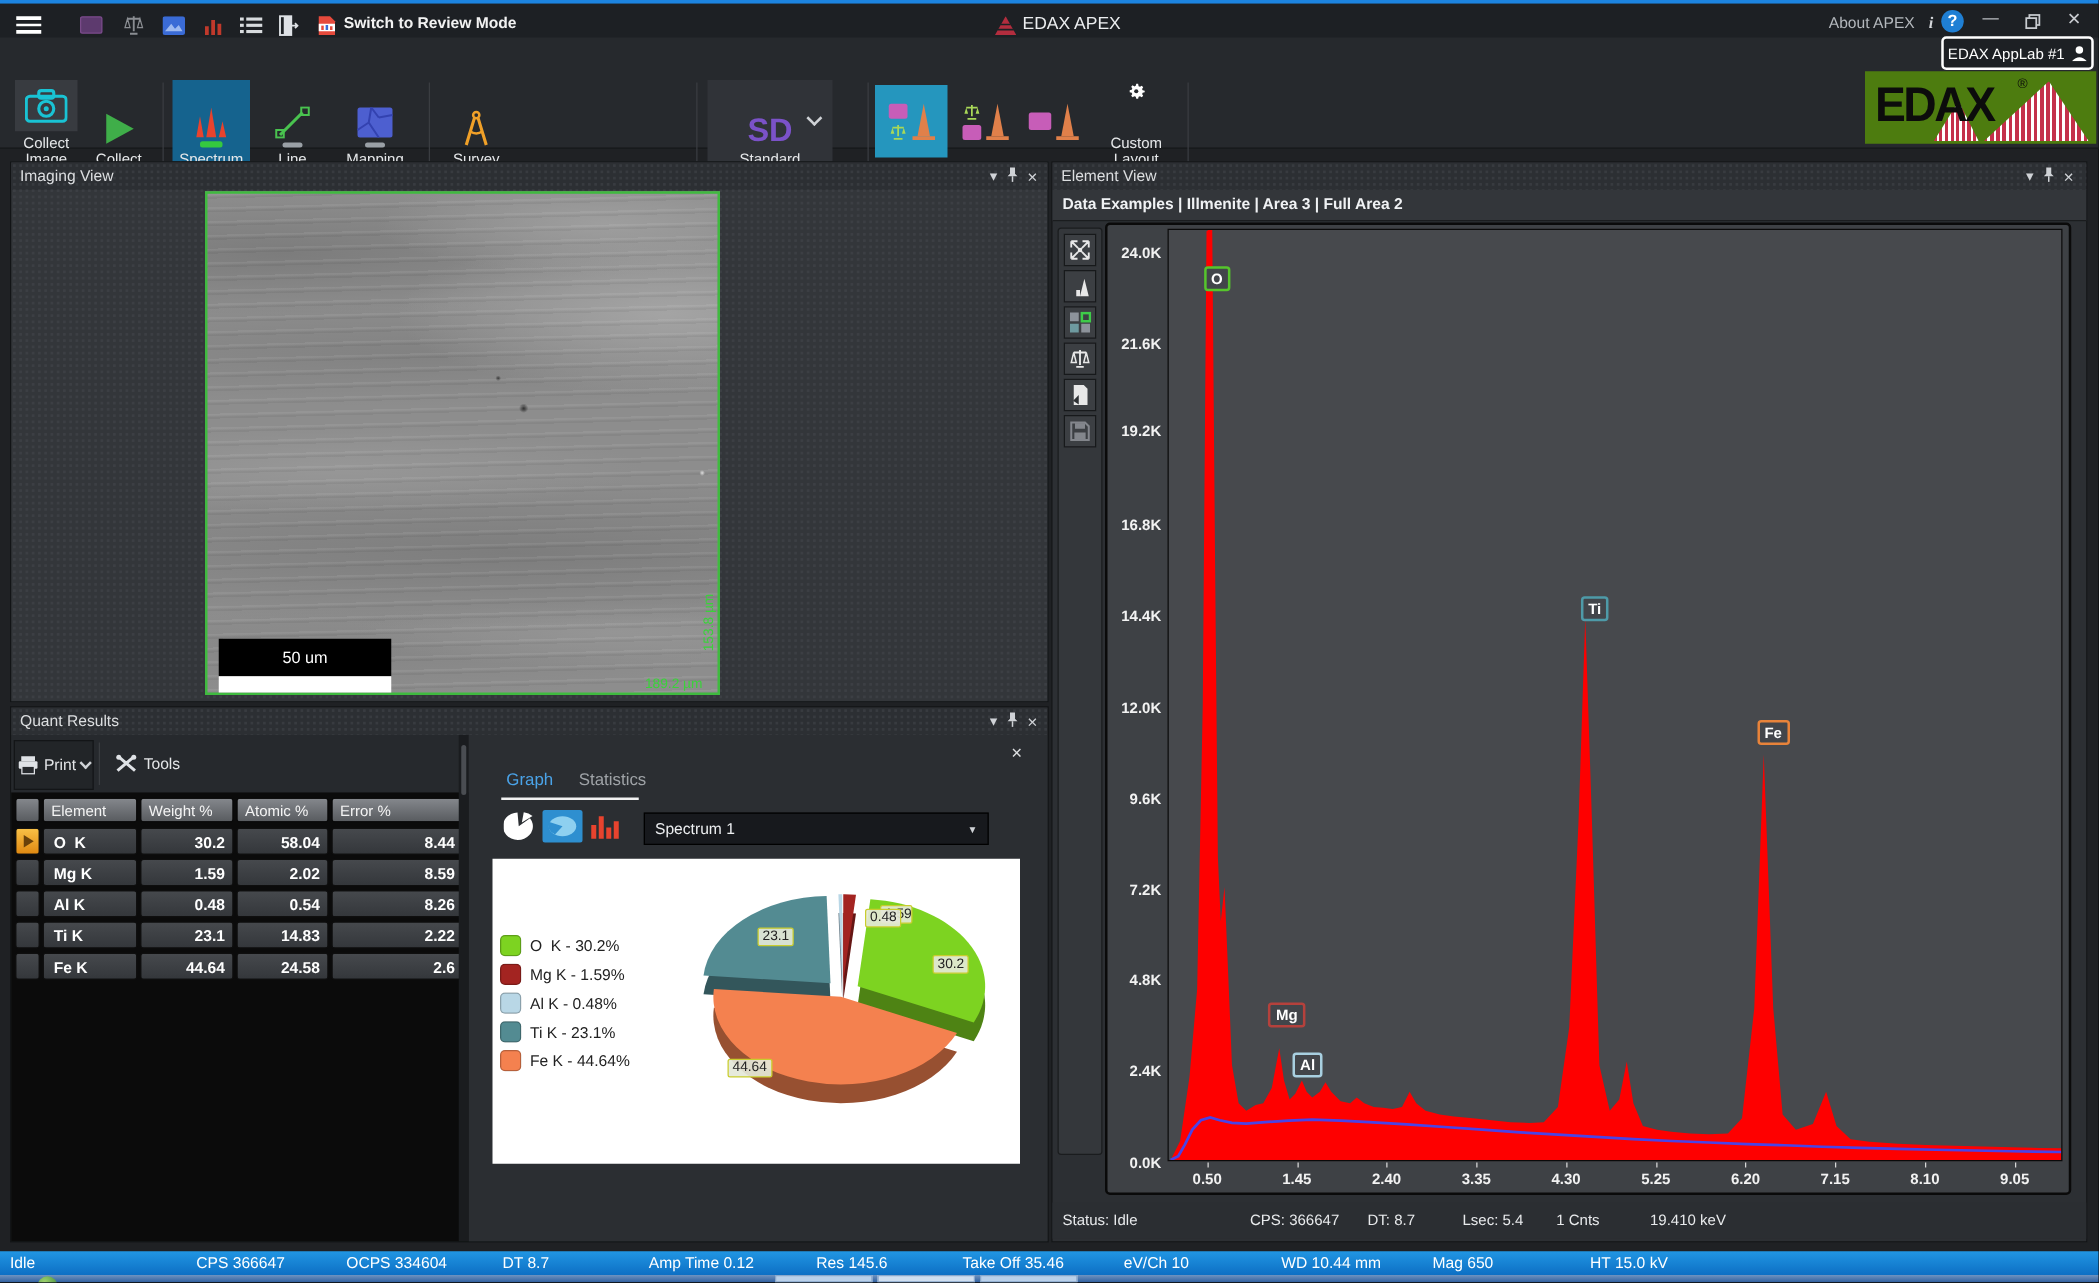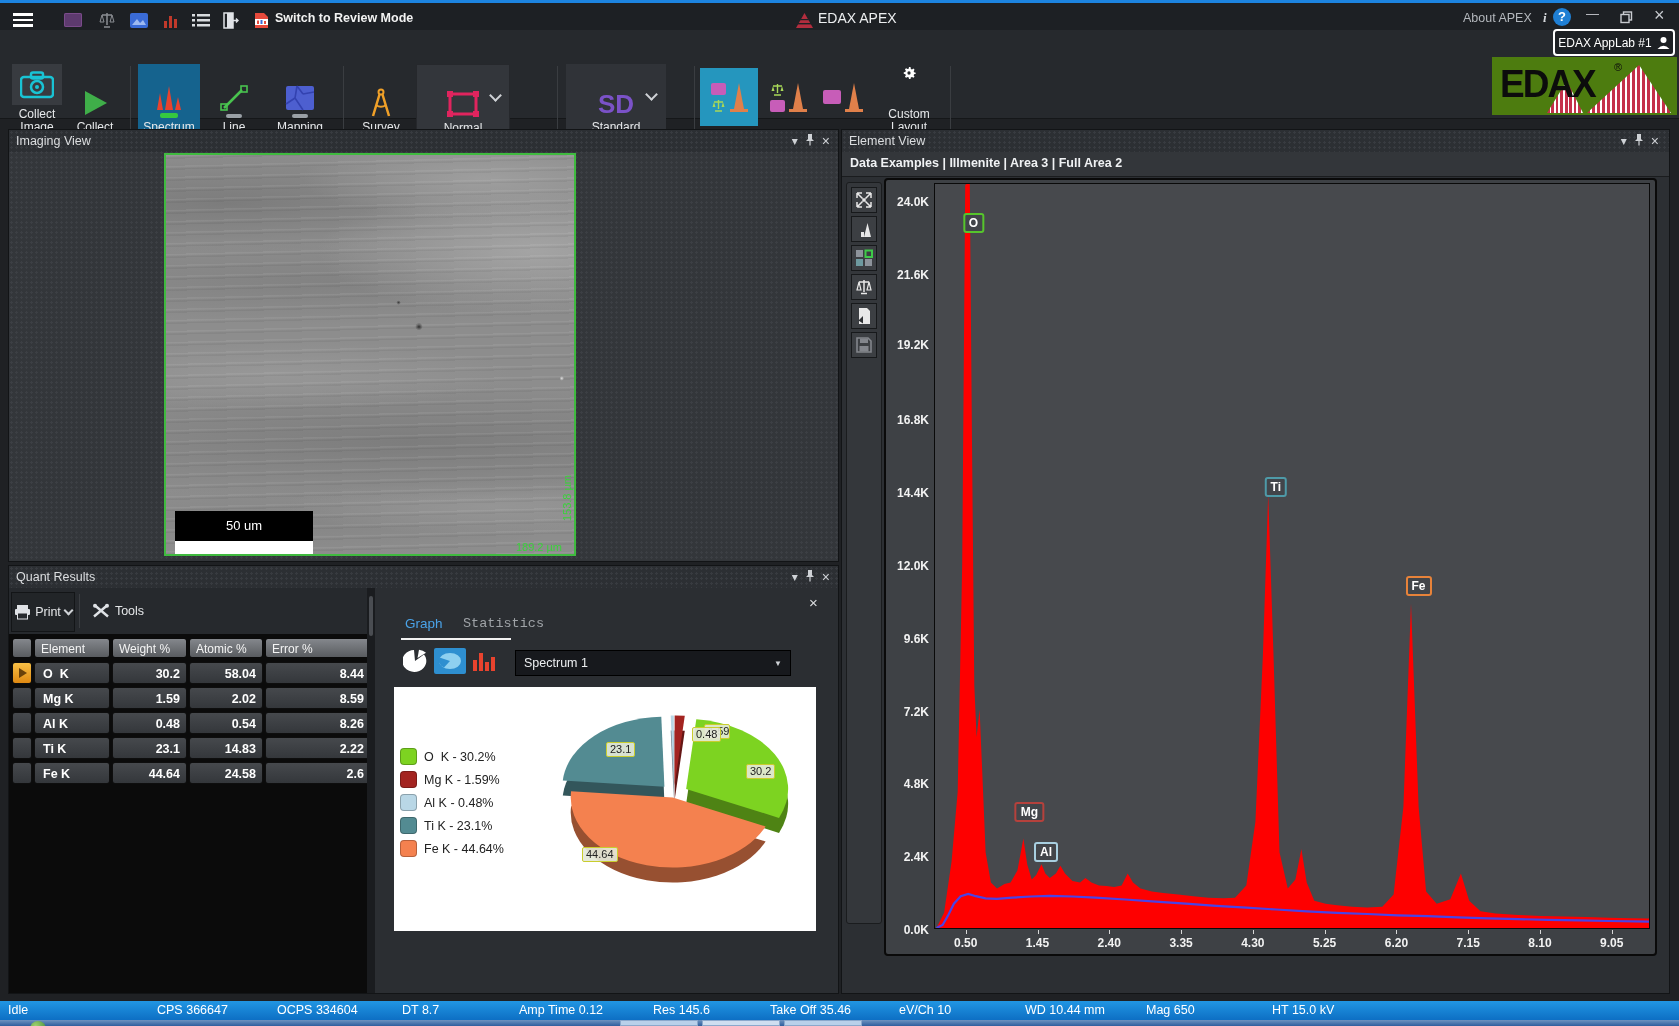--- a/index.html
+++ b/index.html
@@ -200,33 +200,20 @@
     <div class="rdiv" style="left:343px;"></div>
 
     <div class="rbtn" style="left:352px;width:58px;">
       <svg width="26" height="30">
           <circle cx="13" cy="4" r="2.5" fill="none" stroke="#f0a028" stroke-width="2"></circle>
           <path d="M11.5 6.5 L5 28 M14.5 6.5 L21 28" stroke="#f0a028" stroke-width="2.5" fill="none"></path>
           <path d="M8 17 Q13 20.5 18 17" stroke="#f0a028" stroke-width="2" fill="none"></path>
         </svg>
       <span>Survey</span>
     </div>
-    <div class="rbtn" style="left:416px;width:92px;background:#33363b;border:1px solid #26282c;">
-      <svg width="36" height="30">
-          <rect x="5" y="5" width="26" height="20" fill="none" stroke="#e0245e" stroke-width="3"></rect>
-          <g fill="#e0245e">
-            <rect x="2" y="2" width="6" height="6"></rect>
-            <rect x="28" y="2" width="6" height="6"></rect>
-            <rect x="2" y="22" width="6" height="6"></rect>
-            <rect x="28" y="22" width="6" height="6"></rect>
-          </g>
-        </svg>
-      <span>Normal</span>
-      <i class="chev abs" style="right:9px;top:30px;"></i>
-    </div>
     <div class="rgl" style="left:352px;width:190px;">Spectrum</div>
     <div class="launch" style="left:545px;"></div>
     <div class="rdiv" style="left:557px;"></div>
 
     <div class="rbtn" style="left:566px;width:100px;background:#303338;">
       <span style="color:#7b52c8;font-size:26px;font-weight:bold;line-height:28px;">SD</span>
       <span>Standard</span>
       <i class="chev abs" style="right:10px;top:30px;"></i>
     </div>
     <div class="rgl" style="left:566px;width:100px;">Quality</div>
@@ -391,21 +378,21 @@
       </div>
     </div>
 
     <div class="abs" style="left:358px;top:22px;width:8px;height:405px;background:#1a1c1f;">
       <div class="abs" style="left:2px;top:8px;width:4px;height:40px;background:#4a4d52;border-radius:2px;"></div>
     </div>
 
     <div class="abs" style="left:366px;top:22px;width:463px;height:405px;background:#2b2e32;">
       <span class="abs" style="left:434px;top:6px;color:#dcdee0;font-size:15px;">×</span>
       <span class="abs tab" style="left:30px;top:28px;color:#4aa3e8;">Graph</span>
-      <span class="abs tab" style="left:88px;top:28px;color:#9fa3a7;font-family:Liberation Mono, monospace;">Statistics</span>
+      <span class="abs tab" style="left:88px;top:28px;color:#9fa3a7;">Statistics</span>
       <div class="abs" style="left:26px;top:50px;width:110px;height:2px;background:#f2f2f2;"></div>
 
       <div class="abs" style="left:26px;top:60px;width:30px;height:26px;display:flex;align-items:center;justify-content:center;">
         <svg width="26" height="24">
             <path d="M12 12 L21 5.5 A12 11 0 1 1 11 1 Z" fill="#fff"></path>
             <path d="M14.5 9 L16 0.8 A12 11 0 0 1 23 3.8 Z" fill="#fff"></path>
           </svg>
       </div>
       <div class="abs" style="left:59px;top:60px;width:32px;height:26px;background:#2e8fd0;border-radius:2px;display:flex;align-items:center;justify-content:center;">
         <svg width="26" height="20">
@@ -560,20 +547,28 @@
           <div class="xlab" style="left: 247.067px;">3.35<div style="position: absolute; left: 50%; top: -6px; width: 1px; height: 4px; background: rgb(216, 216, 216);"></div></div>
           <div class="xlab" style="left: 318.844px;">4.30<div style="position: absolute; left: 50%; top: -6px; width: 1px; height: 4px; background: rgb(216, 216, 216);"></div></div>
           <div class="xlab" style="left: 390.622px;">5.25<div style="position: absolute; left: 50%; top: -6px; width: 1px; height: 4px; background: rgb(216, 216, 216);"></div></div>
           <div class="xlab" style="left: 462.4px;">6.20<div style="position: absolute; left: 50%; top: -6px; width: 1px; height: 4px; background: rgb(216, 216, 216);"></div></div>
           <div class="xlab" style="left: 534.178px;">7.15<div style="position: absolute; left: 50%; top: -6px; width: 1px; height: 4px; background: rgb(216, 216, 216);"></div></div>
           <div class="xlab" style="left: 605.956px;">8.10<div style="position: absolute; left: 50%; top: -6px; width: 1px; height: 4px; background: rgb(216, 216, 216);"></div></div>
           <div class="xlab" style="left: 677.733px;">9.05<div style="position: absolute; left: 50%; top: -6px; width: 1px; height: 4px; background: rgb(216, 216, 216);"></div></div>
         </div>
     </div>
 
+    <div class="abs" style="left:0;top:832px;width:827px;height:29px;background:#2b2e32;">
+      <span class="stat" style="left:8px;top:7px;">Status: Idle</span>
+      <span class="stat" style="left:158px;top:7px;">CPS: 366647</span>
+      <span class="stat" style="left:252px;top:7px;">DT: 8.7</span>
+      <span class="stat" style="left:328px;top:7px;">Lsec: 5.4</span>
+      <span class="stat" style="left:403px;top:7px;">1 Cnts</span>
+      <span class="stat" style="left:478px;top:7px;">19.410 keV</span>
+    </div>
   </div>
 
   <div class="bluebar">
     <span style="left:8px;">Idle</span>
     <span style="left:157px;">CPS 366647</span>
     <span style="left:277px;">OCPS 334604</span>
     <span style="left:402px;">DT 8.7</span>
     <span style="left:519px;">Amp Time 0.12</span>
     <span style="left:653px;">Res 145.6</span>
     <span style="left:770px;">Take Off 35.46</span>

